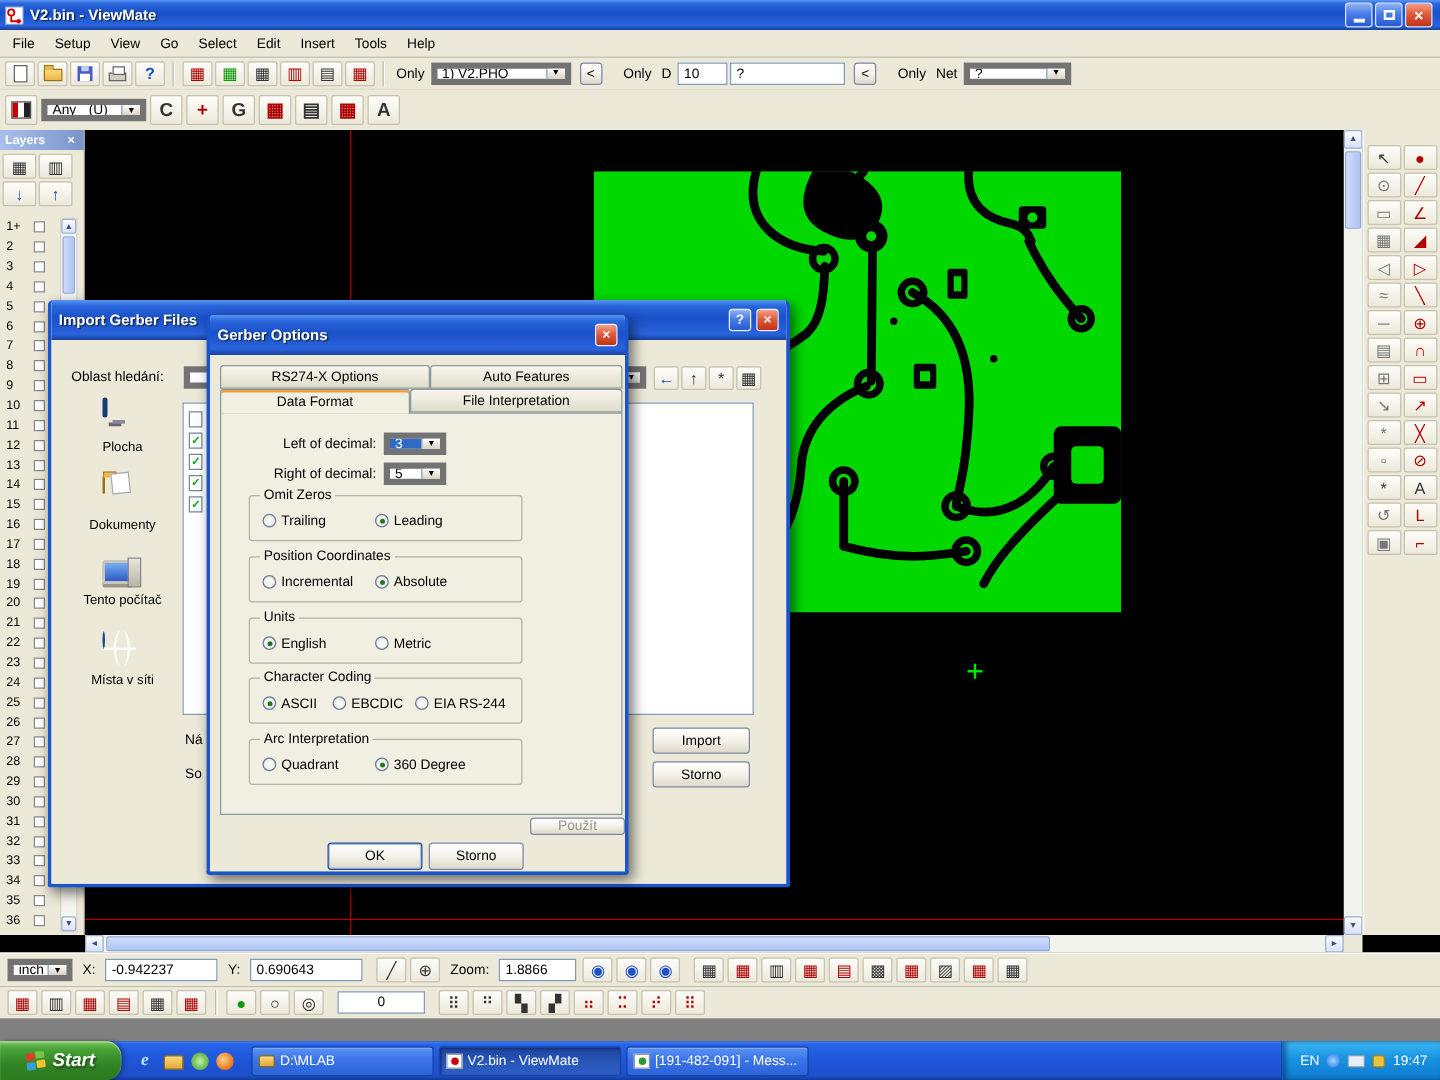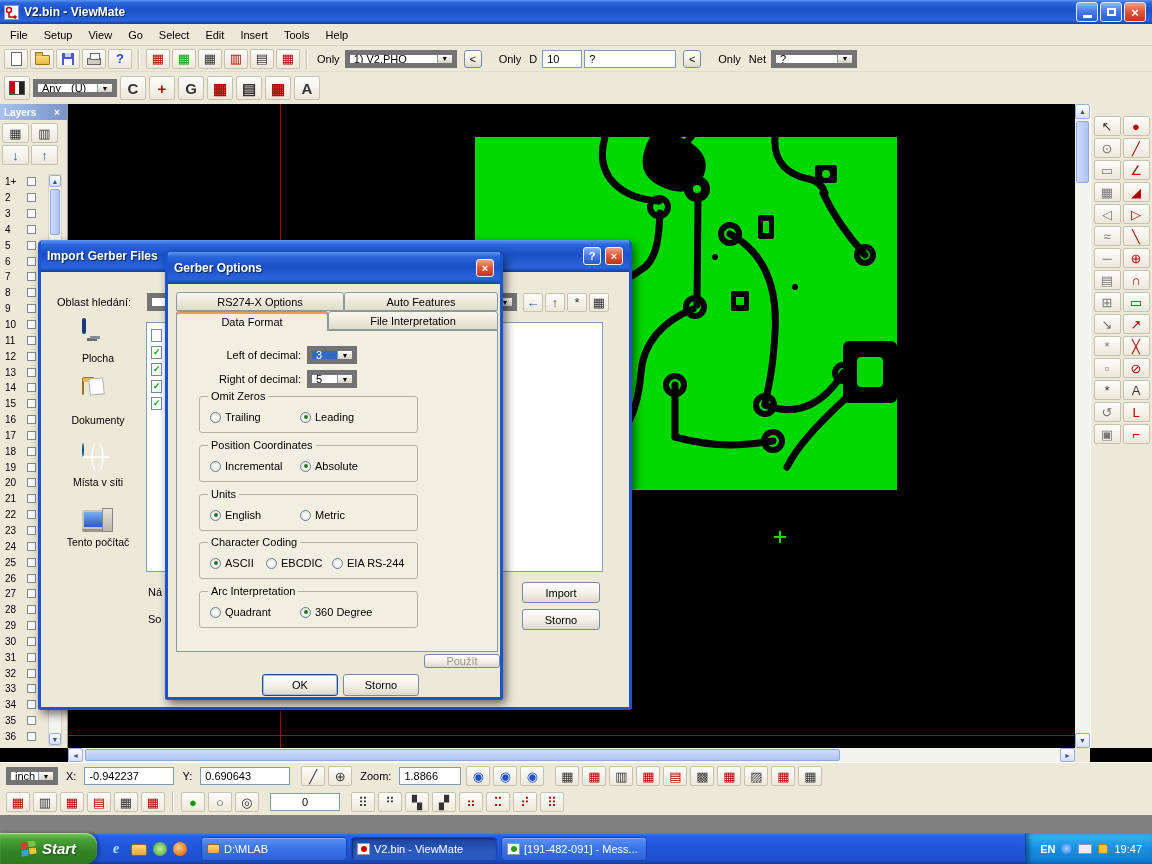--- a/index.html
+++ b/index.html
@@ -93,21 +93,21 @@
 .cap.close{background:linear-gradient(180deg,#f4a088,#e25b3a 45%,#c03318)}
 .cap.help{background:linear-gradient(180deg,#8fb4f4,#4a7ce8 45%,#2a5ad0)}
 .dlg-body{position:relative;width:100%;height:calc(100% - 25px)}
 
 
 .tab{position:absolute;display:flex;align-items:center;justify-content:center;font-size:11px;background:linear-gradient(#f8f6ee,#e0dcca);border:1px solid #8a9a9c;border-radius:3px 3px 0 0;z-index:2}
 .tab.active{background:#f1efe2;border-bottom:none;z-index:4;box-shadow:inset 0 2px 0 #f0a040}
 .tabpanel{position:absolute;background:#f1efe2;border:1px solid #8a9a9c;z-index:1}
 .grp{position:absolute;border:1px solid #b6b2a0;border-radius:3px}
 .grp-label{position:absolute;top:-7px;left:8px;background:#f1efe2;padding:0 3px;font-size:11px;line-height:13px;white-space:nowrap}
-.opt{position:absolute;top:14px;display:flex;align-items:center;gap:4px;font-size:11px;white-space:nowrap}
+.opt{position:absolute;top:14px;display:flex;gap:4px;font-size:11px;white-space:nowrap}
 .radio{width:11px;height:11px;border-radius:50%;background:radial-gradient(#fff,#e4e4da);border:1px solid #6a7a9a;position:relative;flex:none}
 .radio.checked::after{content:"";position:absolute;left:2.5px;top:2.5px;width:4px;height:4px;border-radius:50%;background:#1e7a1e}
 
 
 .place{width:94px;height:62px;display:flex;flex-direction:column;align-items:center;gap:2px}
 .plabel{font-size:10.5px;text-align:center;line-height:12px}
 .pl-ic{width:32px;height:30px;position:relative;flex:none}
 .pl-clock{width:26px;height:26px;border-radius:50%;background:radial-gradient(circle at 35% 35%,#f4f8ff,#a8c4f0);border:2px solid #2a5ac8;margin:1px auto;position:relative}
 .pl-clock::before{content:"";position:absolute;left:10px;top:3px;width:2px;height:9px;background:#234}
 .pl-clock::after{content:"";position:absolute;left:10px;top:10px;width:7px;height:2px;background:#234}
@@ -140,21 +140,21 @@
 .tbtn{height:24px;width:146px;margin-left:4px;border-radius:3px;background:linear-gradient(180deg,#5b93f4,#3a74e8 45%,#2c62d8);border:1px solid #1a44aa;box-shadow:inset 0 1px 0 #88b2f8;display:flex;align-items:center;gap:4px;padding:0 5px;color:#fff;font-size:11px;flex:none}
 .tbtn.active{background:linear-gradient(180deg,#1c449c,#2a58bc 60%,#2c5cc4);box-shadow:inset 1px 1px 2px #102a66}
 .tbtn .tlbl{white-space:nowrap;overflow:hidden;text-overflow:ellipsis}
 .ti{width:13px;height:12px;flex:none;position:relative}
 .ti.folder{background:linear-gradient(#ffd87a,#e0a838);border:1px solid #8a6a18;border-radius:2px;height:10px;margin-top:1px}
 .ti.vm{background:#fff;border:1px solid #99a}
 .ti.vm::after{content:"";position:absolute;left:3px;top:2px;width:6px;height:6px;border-radius:50%;background:#c00}
 .ti.msg{background:#fff;border:1px solid #99a}
 .ti.msg::after{content:"";position:absolute;left:3px;top:2px;width:6px;height:6px;border-radius:50%;background:#2a9a2a}
 .tray{margin-left:auto;height:31px;display:flex;align-items:center;gap:6px;padding:0 10px 0 14px;background:linear-gradient(180deg,#3cb8f4 0%,#1992e2 45%,#0e7ace 100%);box-shadow:inset 3px 0 4px rgba(0,0,40,.4);border-left:1px solid #0a4a98;flex:none}
-.tray-en{color:#fff;font-size:11px;font-weight:bold}
+.tray-en{color:#fff;font-size:11px;font-weight:normal}
 .tray-time{color:#fff;font-size:11px}
 .tr-ic1{width:11px;height:11px;border-radius:50%;background:radial-gradient(#9fd4ff,#1b74e8)}
 .tr-kb{width:14px;height:10px;background:#e8eef8;border:1px solid #8898b8;border-radius:1px}
 .tr-y{width:10px;height:10px;background:#e8c53a;border:1px solid #a08418;border-radius:2px}
 </style>
 </head>
 <body>
 
 <div class="screen">
 
@@ -702,26 +702,26 @@
       <div class="abs" style="left:10px;top:48px;width:94px">
         <div class="place">
           <span class="pl-ic"><span class="pl-desktop"></span></span>
           <span class="plabel">Plocha</span>
         </div>
         <div class="place">
           <span class="pl-ic"><span class="pl-folder"></span></span>
           <span class="plabel">Dokumenty</span>
         </div>
         <div class="place">
+          <span class="pl-ic pl-computer"></span>
+          <span class="plabel">Tento počítač</span>
+        </div>
+        <div class="place">
           <span class="pl-ic"><span class="pl-globe"></span></span>
           <span class="plabel">Místa v síti</span>
-        </div>
-        <div class="place">
-          <span class="pl-ic pl-computer"></span>
-          <span class="plabel">Tento počítač</span>
         </div>
       </div>
       <div class="filelist">
         <span class="fdoc" style="top:6px"></span>
         <span class="fdoc checked" style="top:23px"></span>
         <span class="fdoc checked" style="top:40px"></span>
         <span class="fdoc checked" style="top:57px"></span>
         <span class="fdoc checked" style="top:74px"></span>
       </div>
       <span class="abs" style="left:107px;top:314px">Ná</span>

